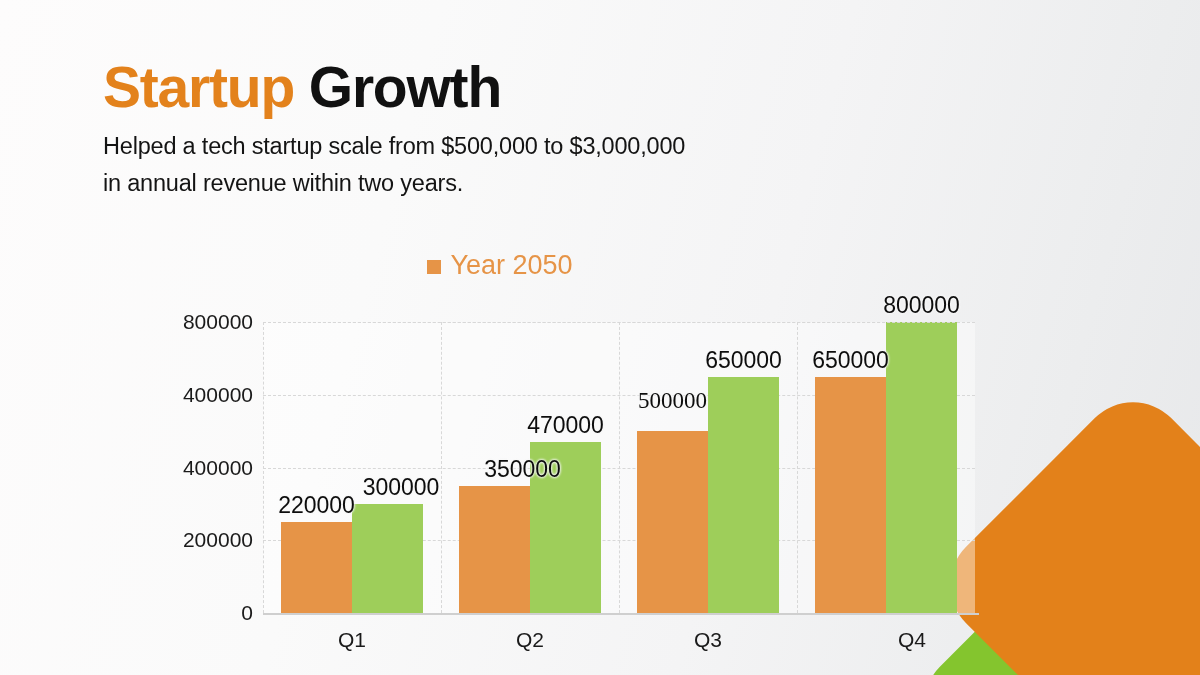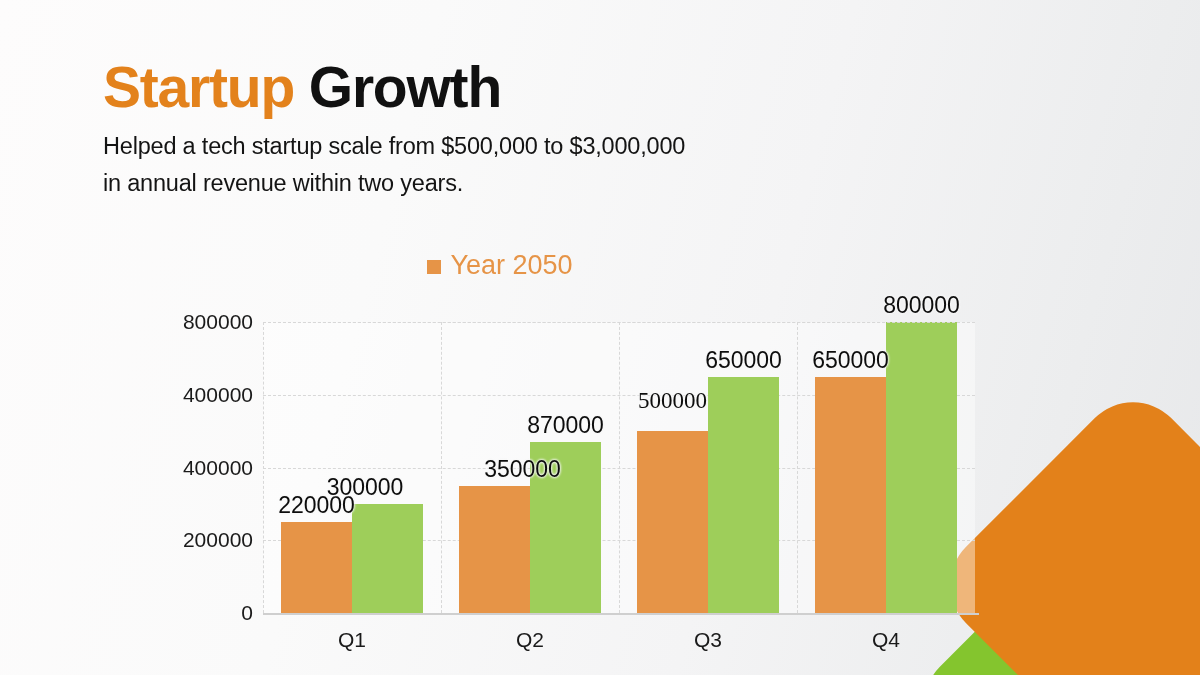--- a/index.html
+++ b/index.html
@@ -157,26 +157,26 @@
         <div class="bar s0" style="left: 374px; width: 71px; height: 181.875px;"></div>
         <div class="bar s1" style="left: 445px; width: 71px; height: 236.438px;"></div>
         <div class="gridline-v" style="left: 534px;"></div>
         <div class="bar s0" style="left: 552px; width: 71px; height: 236.438px;"></div>
         <div class="bar s1" style="left: 623px; width: 71px; height: 291px;"></div>
         <div class="gridline-v" style="left: 0px;"></div>
         <div class="gridline-h" style="top: 0px;"></div>
       </div>
     <div id="axis-baseline"></div>
   <div class="bar-label" style="left: 316.5px; top: 269.062px;">220000</div>
-      <div class="bar-label" style="left: 365px; top: 250.875px;">300000</div>
+      <div class="bar-label" style="left: 401px; top: 250.875px;">300000</div>
       <div class="xtick" style="left: 352px;">Q1</div>
       <div class="bar-label" style="left: 494.5px; top: 232.688px; margin-left: 28px;">350000</div>
-      <div class="bar-label" style="left: 565.5px; top: 189.037px;">870000</div>
+      <div class="bar-label" style="left: 565.5px; top: 189.037px;">470000</div>
       <div class="xtick" style="left: 530px;">Q2</div>
       <div class="bar-label" style="left: 672.5px; top: 164px; font-family: Liberation Serif, serif;">500000</div>
       <div class="bar-label" style="left: 743.5px; top: 123.562px;">650000</div>
       <div class="xtick" style="left: 708px;">Q3</div>
       <div class="bar-label" style="left: 850.5px; top: 123.562px;">650000</div>
       <div class="bar-label" style="left: 921.5px; top: 69px;">800000</div>
-      <div class="xtick" style="left: 886px;">Q4</div>
+      <div class="xtick" style="left: 912px;">Q4</div>
     </div>
 
 </div>
 
 </body></html>

